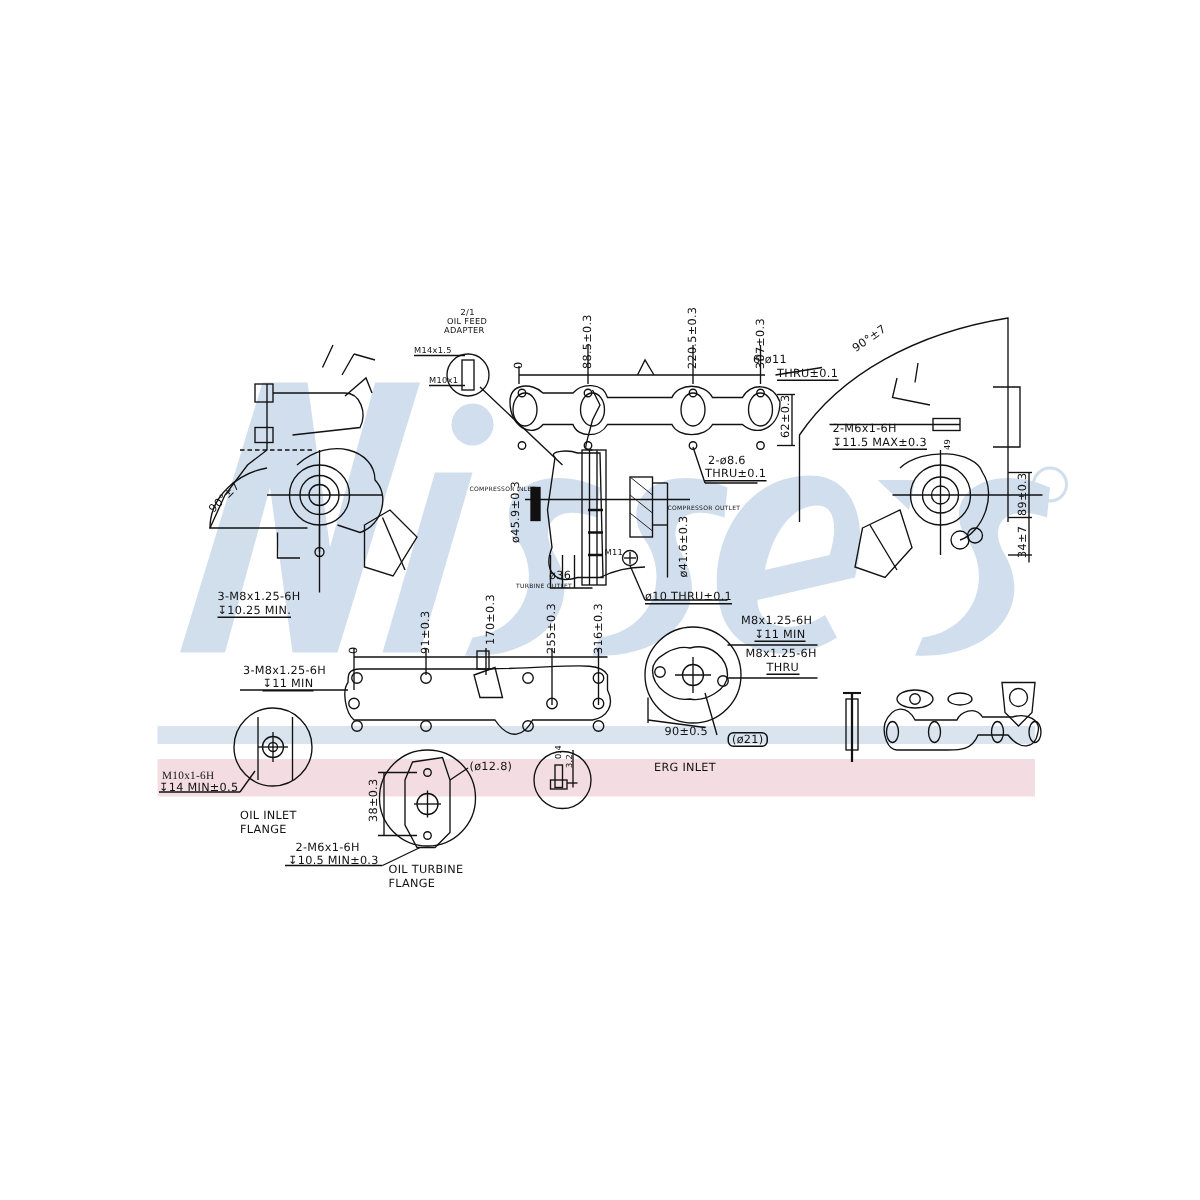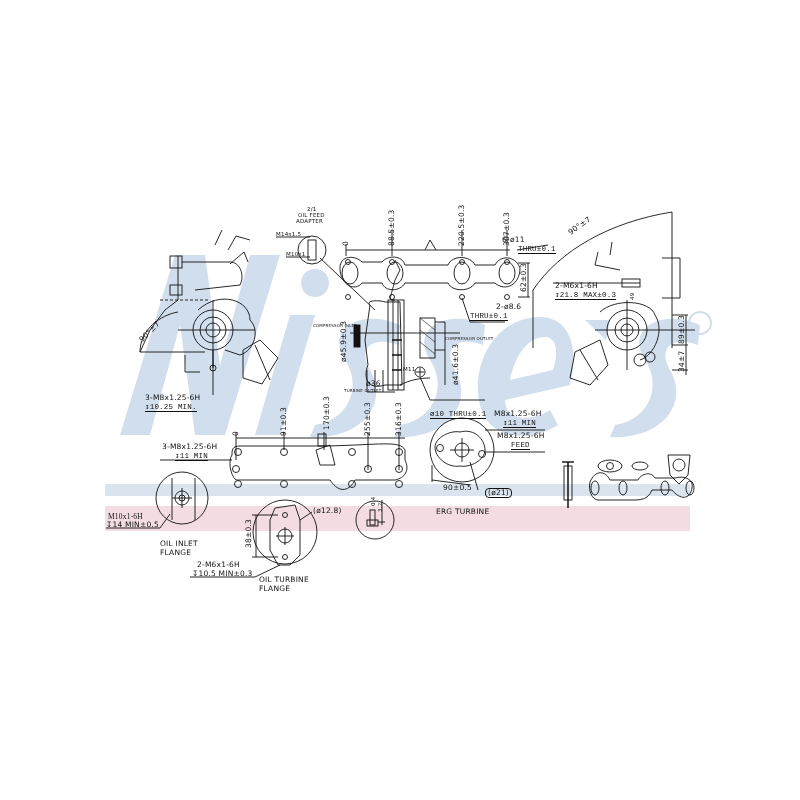--- a/index.html
+++ b/index.html
@@ -4,21 +4,21 @@
 <style>
   html, body { margin:0; padding:0; background:#ffffff; }
   body { width:800px; height:800px; position:relative; overflow:hidden; font-family:"DejaVu Sans", sans-serif; }
   #canvas { position:absolute; left:0; top:0; width:800px; height:800px; }
   .band-blue { position:absolute; left:105px; top:484px; width:585px; height:12px; background:#d9e4ef; }
   .band-pink { position:absolute; left:105px; top:506px; width:585px; height:25px; background:#f3dde2; }
   .wm { position:absolute; left:100px; top:245px; width:620px; height:200px; }
   .lbl { position:absolute; font-size:7.5px; line-height:8px; color:#111; white-space:nowrap; letter-spacing:0.2px; }
   .lbl.sm { font-size:5.5px; line-height:6px; }
   .lbl.vert { transform-origin:left top; transform:rotate(-90deg); }
-  .lbl.u { border-bottom:1px solid #111;font-family:Liberation Mono, monospace; }
+  .lbl.u { border-bottom:1px solid #111; }
   svg { position:absolute; left:0; top:0; }
 </style>
 </head>
 <body>
 
 <div id="canvas">
 
   <div class="band-blue"></div>
   <div class="band-pink"></div>
 
@@ -254,35 +254,35 @@
   <div class="lbl sm" style="left:276px;top:231px;">M14x1.5</div>
   <div class="lbl sm" style="left:286px;top:251px;">M10x1</div>
 
   <div class="lbl vert" style="left:342px;top:246px;">0</div>
   <div class="lbl vert" style="left:388px;top:246px;">88.5±0.3</div>
   <div class="lbl vert" style="left:458px;top:246px;">220.5±0.3</div>
   <div class="lbl vert" style="left:503px;top:246px;">307±0.3</div>
   <div class="lbl" style="left:502px;top:236px;">6-ø11</div>
   <div class="lbl u" style="left:518px;top:245px;">THRU±0.1</div>
   <div class="lbl vert" style="left:520px;top:292px;">62±0.3</div>
-  <div class="lbl" style="left:472px;top:303px;margin-left:24px;">2-ø8.6</div>
+  <div class="lbl" style="left:472px;top:303px;">2-ø8.6</div>
   <div class="lbl u" style="left:470px;top:312px;">THRU±0.1</div>
 
   <div class="lbl vert" style="left:340px;top:362px;">ø45.9±0.3</div>
   <div class="lbl" style="left:366px;top:380px;">ø36</div>
   <div class="lbl vert" style="left:452px;top:385px;">ø41.6±0.3</div>
-  <div class="lbl u" style="left:430px;top:394px;margin-top:16px;">ø10 THRU±0.1</div>
+  <div class="lbl u" style="left:430px;top:394px;">ø10 THRU±0.1</div>
   <div class="lbl sm" style="left:313px;top:323px;font-size:4px;">COMPRESSOR INLET</div>
   <div class="lbl sm" style="left:445px;top:336px;font-size:4px;">COMPRESSOR OUTLET</div>
   <div class="lbl sm" style="left:344px;top:388px;font-size:4px;">TURBINE OUTLET</div>
   <div class="lbl sm" style="left:403px;top:366px;">M11</div>
 
   <div class="lbl" style="left:567px;top:230px;transform:rotate(-35deg);transform-origin:left top;">90°±7</div>
   <div class="lbl" style="left:555px;top:282px;">2-M6x1-6H</div>
-  <div class="lbl u" style="left:555px;top:291px;">↧21.8 MAX±0.3</div>
+  <div class="lbl u" style="left:555px;top:291px;">↧11.5 MAX±0.3</div>
   <div class="lbl vert" style="left:678px;top:344px;">89±0.3</div>
   <div class="lbl vert" style="left:678px;top:372px;">34±7</div>
   <div class="lbl vert sm" style="left:629px;top:300px;">49</div>
 
   <div class="lbl" style="left:162px;top:443px;">3-M8x1.25-6H</div>
   <div class="lbl u" style="left:175px;top:452px;">↧11 MIN</div>
   <div class="lbl vert" style="left:232px;top:436px;">0</div>
   <div class="lbl vert" style="left:280px;top:436px;">91±0.3</div>
   <div class="lbl vert" style="left:323px;top:430px;">170±0.3</div>
   <div class="lbl vert" style="left:364px;top:436px;">255±0.3</div>
@@ -299,23 +299,23 @@
   <div class="lbl" style="left:192px;top:570px;">↧10.5 MIN±0.3</div>
   <div class="lbl" style="left:259px;top:576px;">OIL TURBINE</div>
   <div class="lbl" style="left:259px;top:585px;">FLANGE</div>
 
   <div class="lbl vert sm" style="left:370px;top:506px;">0.4</div>
   <div class="lbl vert sm" style="left:377px;top:512px;">3.2</div>
 
   <div class="lbl" style="left:494px;top:410px;">M8x1.25-6H</div>
   <div class="lbl u" style="left:503px;top:419px;">↧11 MIN</div>
   <div class="lbl" style="left:497px;top:432px;">M8x1.25-6H</div>
-  <div class="lbl u" style="left:511px;top:441px;">FEED</div>
+  <div class="lbl u" style="left:511px;top:441px;">THRU</div>
   <div class="lbl" style="left:443px;top:484px;">90±0.5</div>
   <div class="lbl" style="left:485px;top:488px;border:1px solid #111;border-radius:4px;padding:0 2px;">(ø21)</div>
-  <div class="lbl" style="left:436px;top:508px;">ERG TURBINE</div>
+  <div class="lbl" style="left:436px;top:508px;">ERG INLET</div>
 
   <div style="position:absolute;left:560px;top:460px;width:16px;height:50px;"></div>
   <div style="position:absolute;left:596px;top:458px;width:28px;height:16px;"></div>
   <div style="position:absolute;left:630px;top:460px;width:20px;height:12px;"></div>
   <div style="position:absolute;left:666px;top:453px;width:28px;height:32px;"></div>
   <div style="position:absolute;left:588px;top:474px;width:108px;height:30px;"></div>
 </div>
 
 </body></html>

